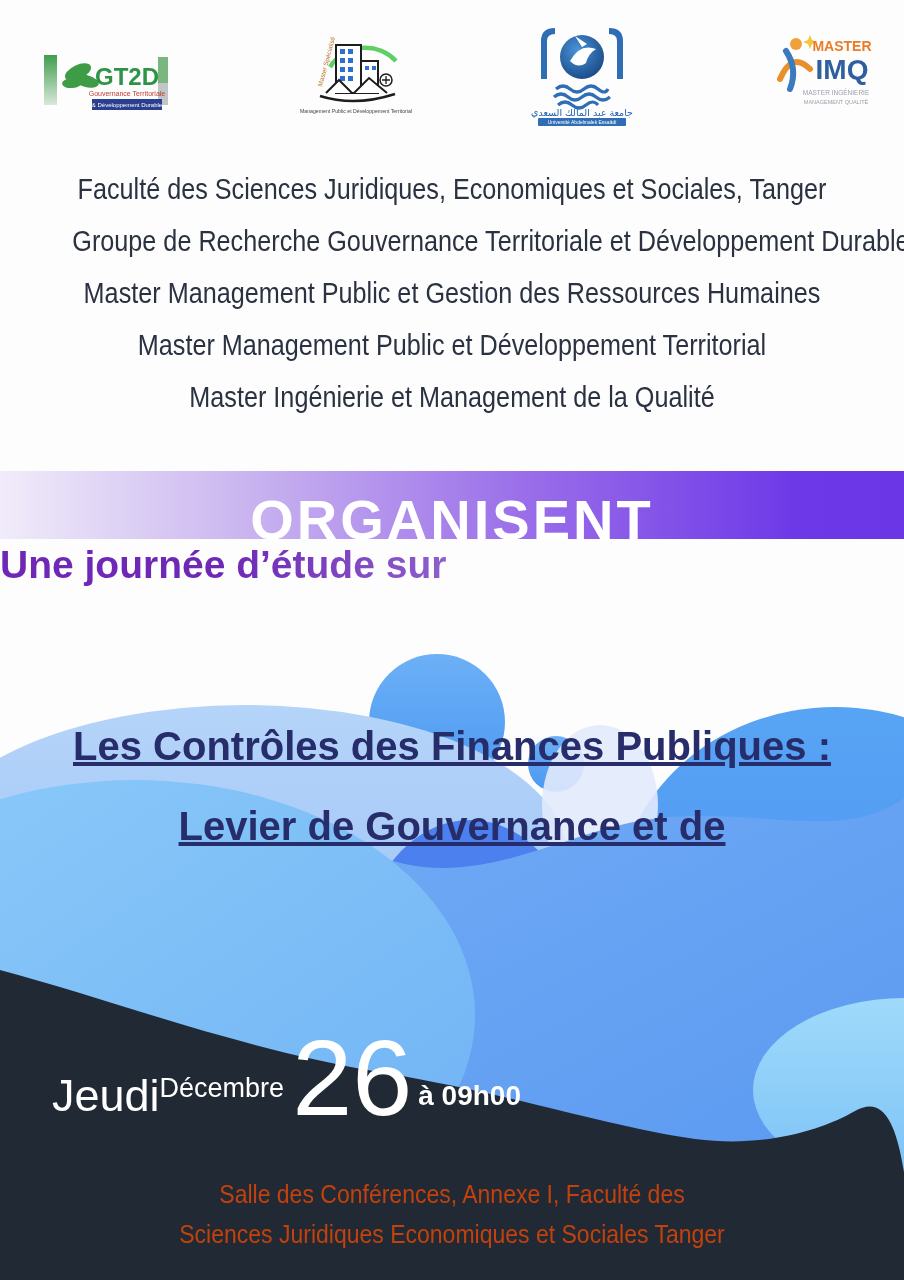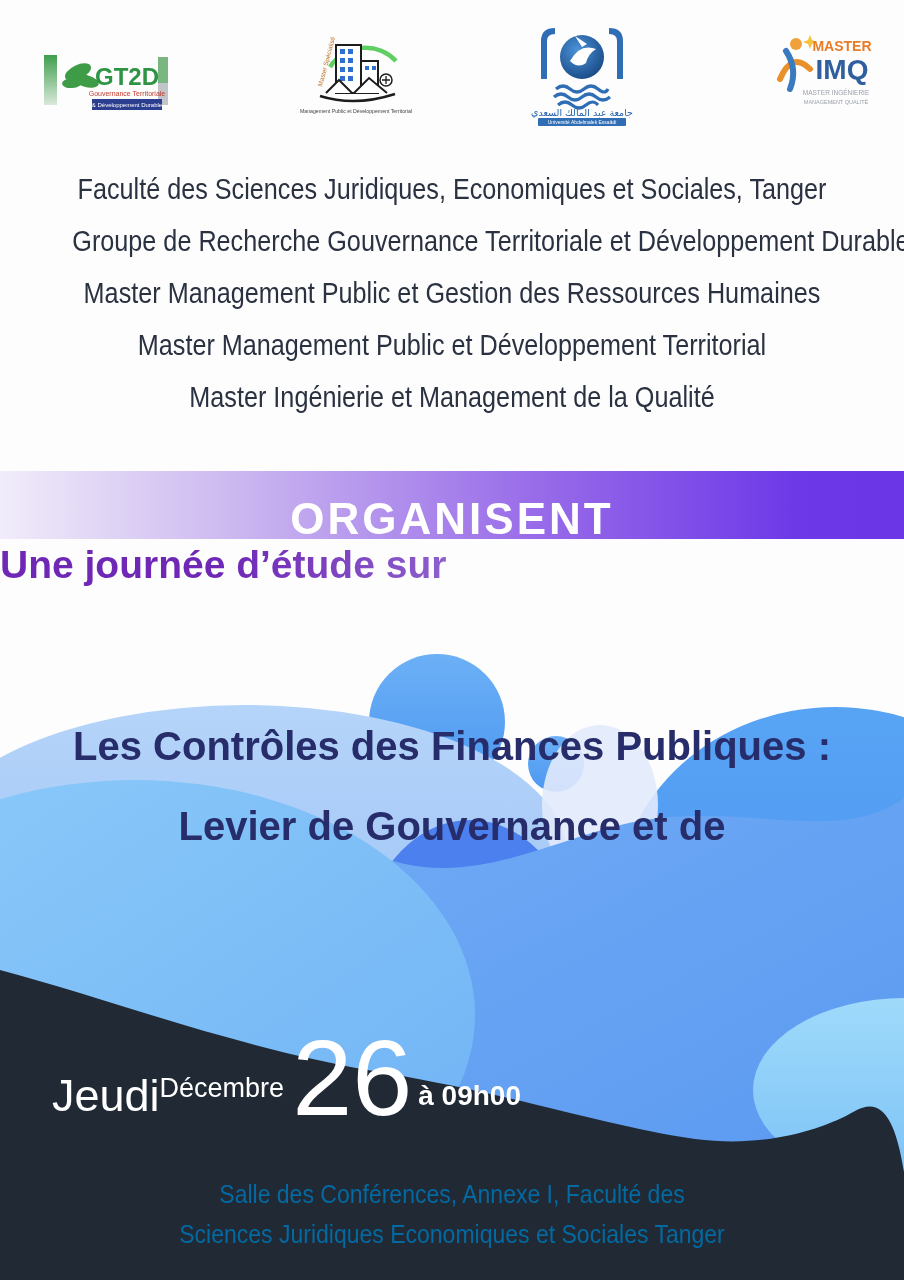--- a/index.html
+++ b/index.html
@@ -15,49 +15,49 @@
 
   
   .organizers{position:absolute;top:163px;left:0;width:904px;text-align:center;z-index:5;}
   .org-line{display:block;height:52px;line-height:52px;font-size:30px;color:#2a3140;
             transform:scaleX(0.84);transform-origin:50% 50%;white-space:nowrap;}
 
   
   .band{position:absolute;top:471px;left:0;width:904px;height:68px;z-index:5;
         background:linear-gradient(to right,#f1ecfa 0%,#cdbaf0 25%,#9a6ee9 58%,#6d39e8 88%,#6a36e6 100%);
         display:flex;align-items:center;justify-content:center;}
-  .band-text{color:#ffffff;font-size:44px;font-weight:800;letter-spacing:3px;margin-top:28px;}
+  .band-text{color:#ffffff;font-size:56px;font-weight:800;letter-spacing:3px;margin-top:28px;}
 
   
   .subtitle{position:absolute;top:543px;left:0;width:904px;z-index:5;
             font-size:39px;font-weight:700;
             background:linear-gradient(90deg,#6f28b6 25%,#9a77d6 60%,#b9a6e8 78%);
             -webkit-background-clip:text;background-clip:text;
             color:transparent;-webkit-text-fill-color:transparent;}
 
   
   .hero-bg{position:absolute;top:0;left:0;z-index:1;}
 
   
   .hero-title{position:absolute;top:706px;left:0;width:904px;text-align:center;z-index:6;
               color:#262d6a;font-weight:700;font-size:40px;}
-  .hero-title .t-line{display:block;height:80px;line-height:80px;white-space:nowrap;}
+  .hero-title .t-line{display:block;height:80px;line-height:80px;white-space:nowrap;text-decoration:underline;}
 
   
   .date-block{position:absolute;left:52px;top:1030px;z-index:6;color:#ffffff;
               display:flex;align-items:flex-end;}
   .date-col{display:flex;flex-direction:row;align-items:flex-start;padding-bottom:16px;}
   .date-day{font-size:45px;line-height:44px;font-weight:400;}
   .date-month{font-size:27px;line-height:28px;font-weight:400;}
   .date-number{font-size:108px;line-height:96px;font-weight:400;margin:0 6px 8px 8px;}
   .date-time{font-size:28px;font-weight:700;padding-bottom:22px;}
 
   
   .venue{position:absolute;top:1174px;left:0;width:904px;text-align:center;z-index:6;
-         color:#0369a1;font-size:25px;}
+         color:#c2410c;font-size:25px;}
   .venue-line{display:block;height:40px;line-height:40px;transform:scaleX(0.92);
               transform-origin:50% 50%;white-space:nowrap;}
 
   .arabic{font-family:"DejaVu Sans",sans-serif;}
 </style>
 </head>
 <body>
 
 <div class="poster">
 

